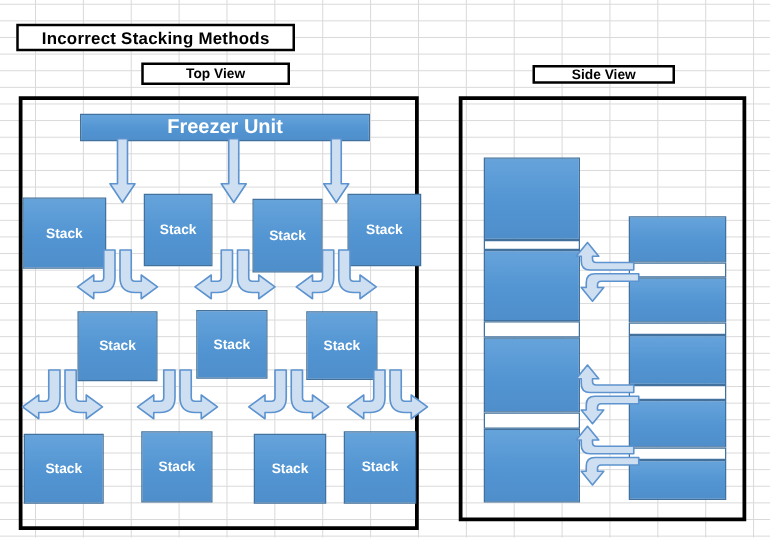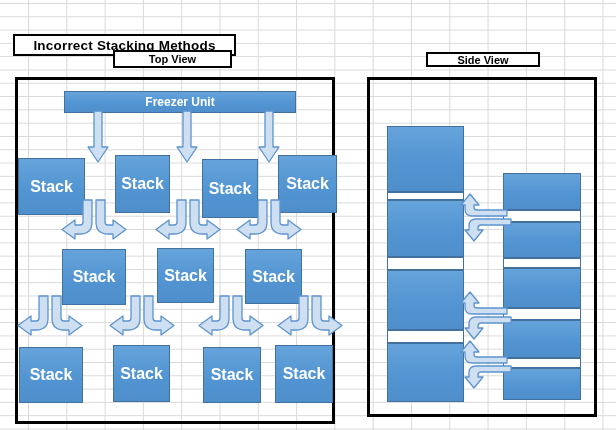--- a/index.html
+++ b/index.html
@@ -25,33 +25,33 @@
   }
   .title{font-size:13.5px;letter-spacing:.2px;}
   .viewlab{font-size:11px;align-items:center;}
   .panel{border:3px solid #000;background:transparent;}
   .bluebox{
     background:linear-gradient(180deg,#66a3db 0%,#5295d2 55%,#4e8ecb 100%);
     border:1.5px solid #41719c;
     display:flex;align-items:center;justify-content:center;
     color:#fff;font-weight:bold;
   }
-  .stack{font-size:16px;}
-  .freezer{font-size:12px;justify-content:center;}
+  .stack{font-size:11px;}
+  .freezer{font-size:16px;justify-content:center;}
   .gapband{background:#fff;border:1px solid #41719c;}
   svg{position:absolute;overflow:visible;}
   .arrow-shape{fill:#cfdff2;stroke:#5d93ce;stroke-width:1.3;stroke-linejoin:round;}
 </style>
 </head>
 <body>
 
 <div class="canvas">
   <div class="grid"></div>
 
-  <div class="abs labelbox title" style="left:13px;top:34px;width:223px;height:22px;justify-content:center;">
+  <div class="abs labelbox title" style="left:13px;top:19px;width:223px;height:22px;justify-content:center;">
     <span>Incorrect Stacking Methods</span>
   </div>
   <div class="abs labelbox viewlab" style="left:113px;top:50px;width:119px;height:18px;">
     <span>Top View</span>
   </div>
   <div class="abs labelbox viewlab" style="left:426px;top:52px;width:114px;height:15px;">
     <span>Side View</span>
   </div>
 
   <div class="abs panel" style="left:15px;top:77px;width:320px;height:347px;"></div>

